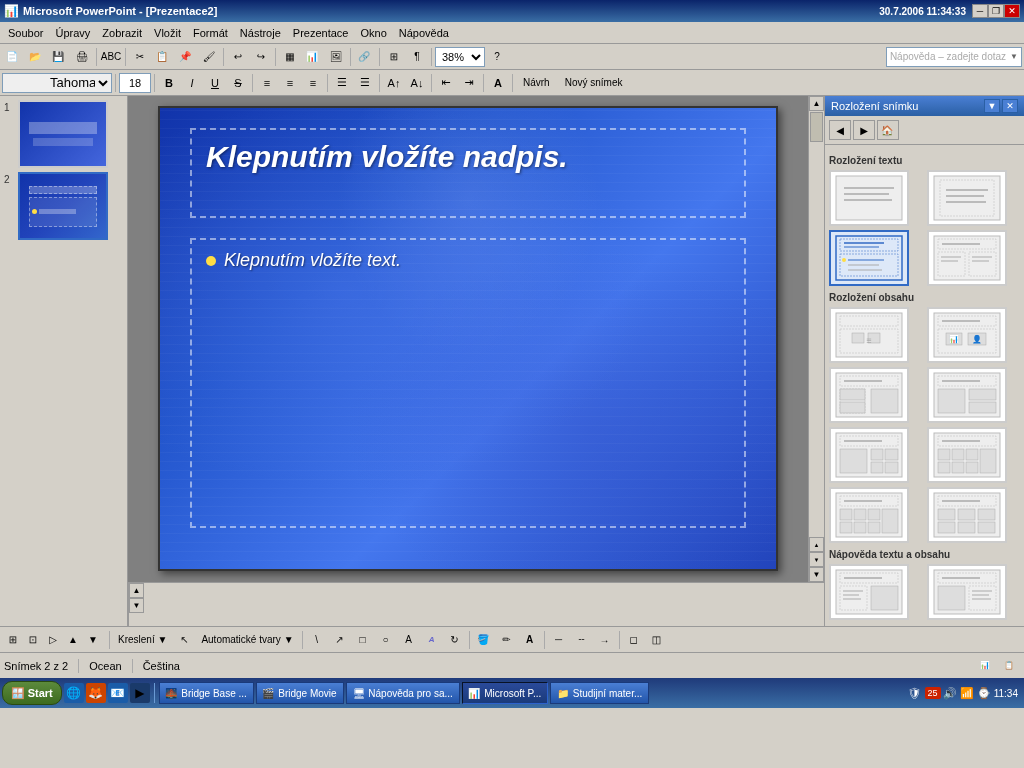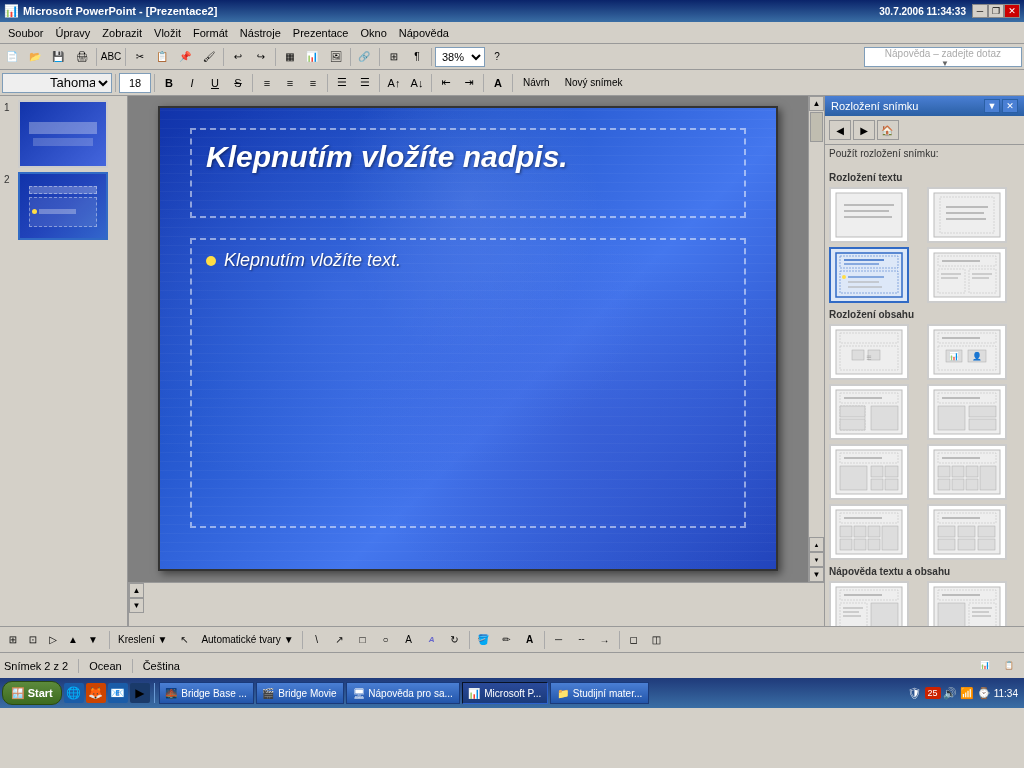--- a/index.html
+++ b/index.html
@@ -72,24 +72,23 @@
       padding: 0 2px;
     }
     #zoom-combo { width: 50px; }
     #help-box {
       margin-left: auto;
       display: flex;
       align-items: center;
       border: 1px solid #7f9db9;
       background: white;
       height: 20px;
-      padding: 0 20px;
+      padding: 0 3px;
       font-size: 11px;
       color: #666;
-      flex-direction: column;
     }
 
     
     #toolbar2 {
       background: #d4d0c8;
       height: 26px;
       display: flex;
       align-items: center;
       padding: 1px 2px;
       border-bottom: 1px solid #999;
@@ -604,21 +603,20 @@
       <div style="display:flex;gap:2px;">
         <button class="title-btn" style="background:#4a7fd4;color:white;border:1px solid #2a5fa4;">▼</button>
         <button class="title-btn" style="background:#4a7fd4;color:white;border:1px solid #2a5fa4;">✕</button>
       </div>
     </div>
     <div id="right-panel-nav">
       <button class="nav-btn">◀</button>
       <button class="nav-btn">▶</button>
       <button class="nav-btn">🏠</button>
     </div>
-    <div style="font-size:10px; padding:3px 4px; color:#333;">Použít rozložení snímku:</div>
     <div id="right-panel-content">
 
       <div class="layout-section-title">Rozložení textu</div>
       <div class="layout-grid">
 
         <div class="layout-item">
           <svg viewBox="0 0 70 48">
             <rect x="2" y="2" width="66" height="44" class="lt-content-box"></rect>
             <line x1="10" y1="14" x2="60" y2="14" class="lt-line"></line>
             <line x1="10" y1="20" x2="55" y2="20" class="lt-line"></line>

